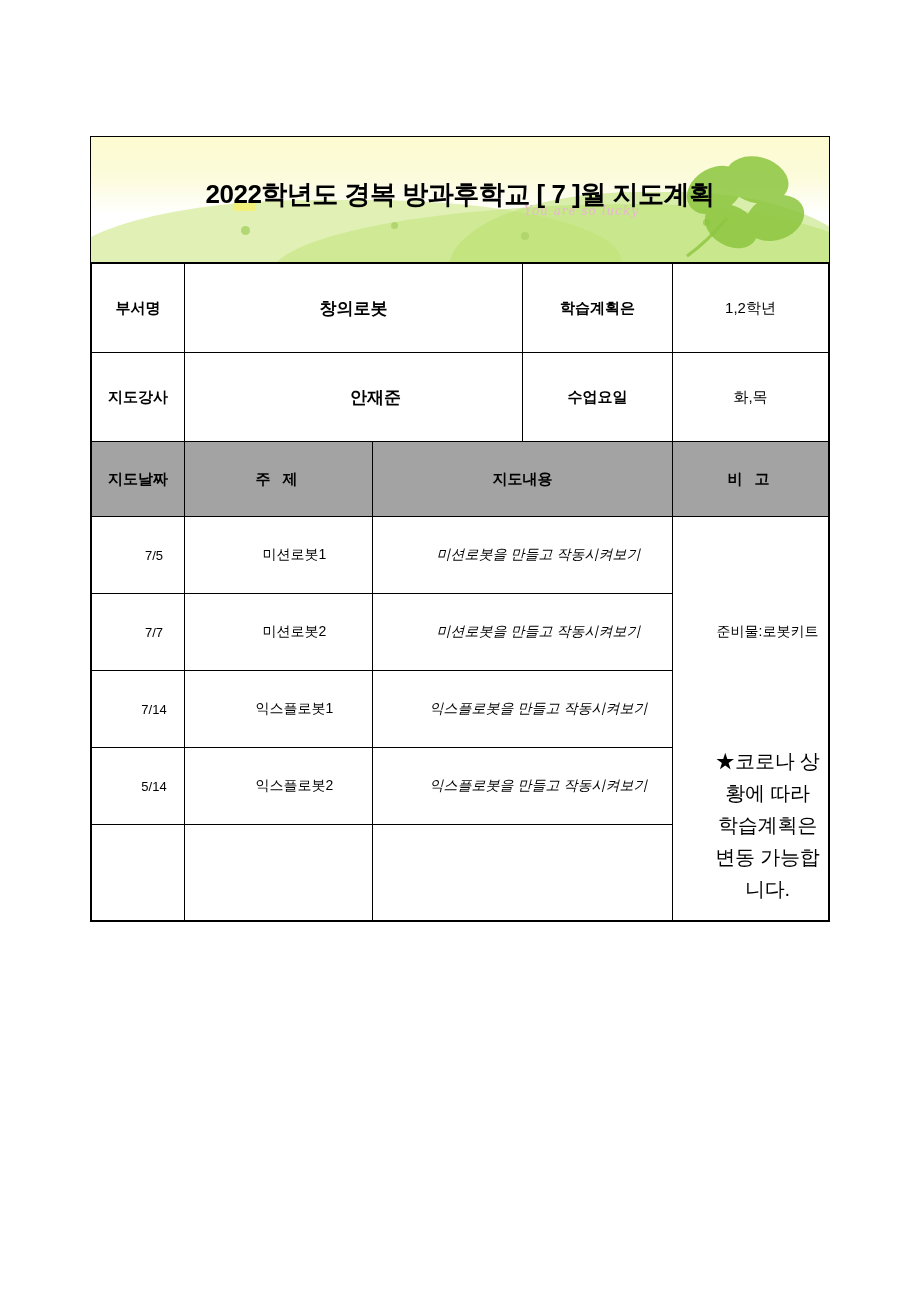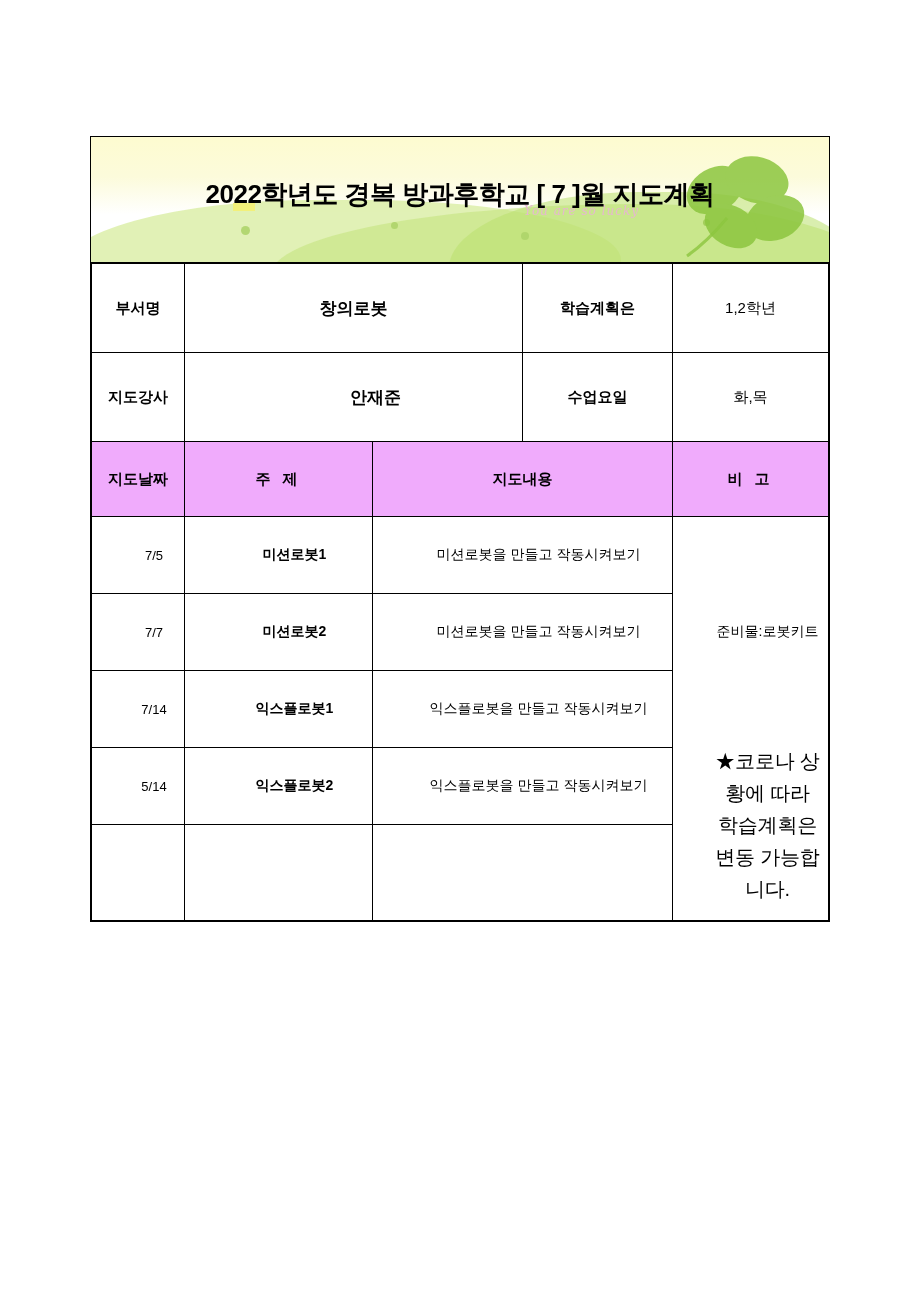--- a/index.html
+++ b/index.html
@@ -140,31 +140,31 @@
     padding: 0;
     font-family: "Liberation Sans", sans-serif;
   }
   td.lbl {
     font-weight: bold;
     font-size: 16px;
   }
   tr.meta td { height: 88px; }
 
   th.hdr {
-    background: #f0abfc;
+    background: #a3a3a3;
     font-weight: bold;
     font-size: 16px;
     height: 74px;
   }
   th.hdr.spaced { letter-spacing: 4px; }
 
   tr.plan td { height: 76px; font-size: 14px; padding-left: 32px; }
   tr.plan td.date { font-size: 13px; }
-  tr.plan td.topic { font-size: 14px; font-weight: bold; }
-  tr.plan td.content { font-size: 14px; }
+  tr.plan td.topic { font-size: 14px; }
+  tr.plan td.content { font-size: 14px; font-style: italic; }
 
   td.remark {
     font-size: 14px;
     vertical-align: top;
     text-align: left;
     padding: 0;
     line-height: 1.55;
   }
   .remark-inner {
     padding: 0 10px;

